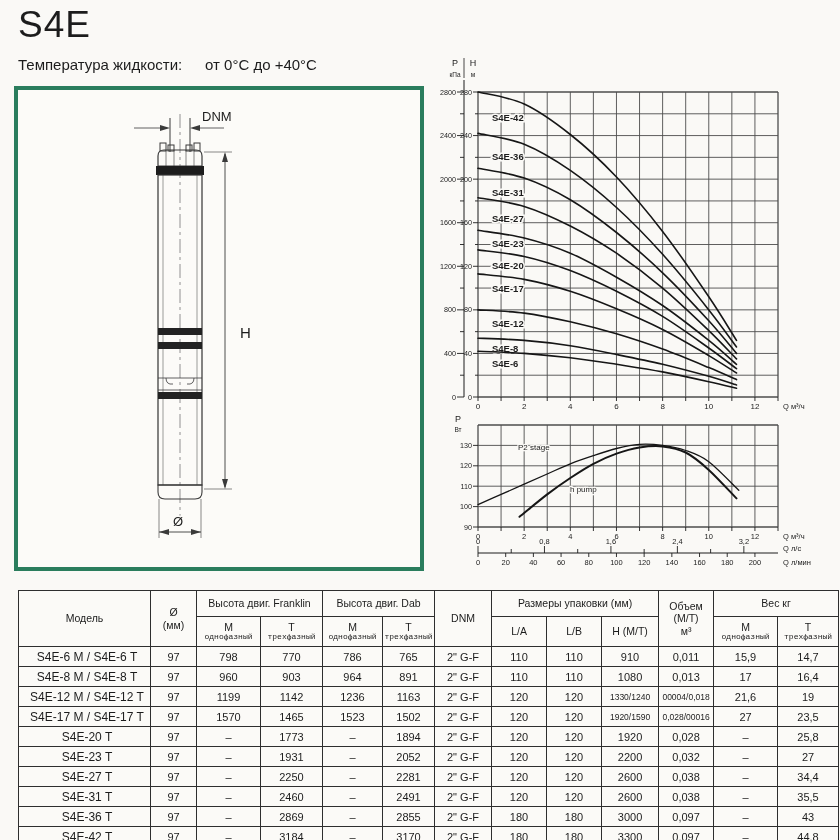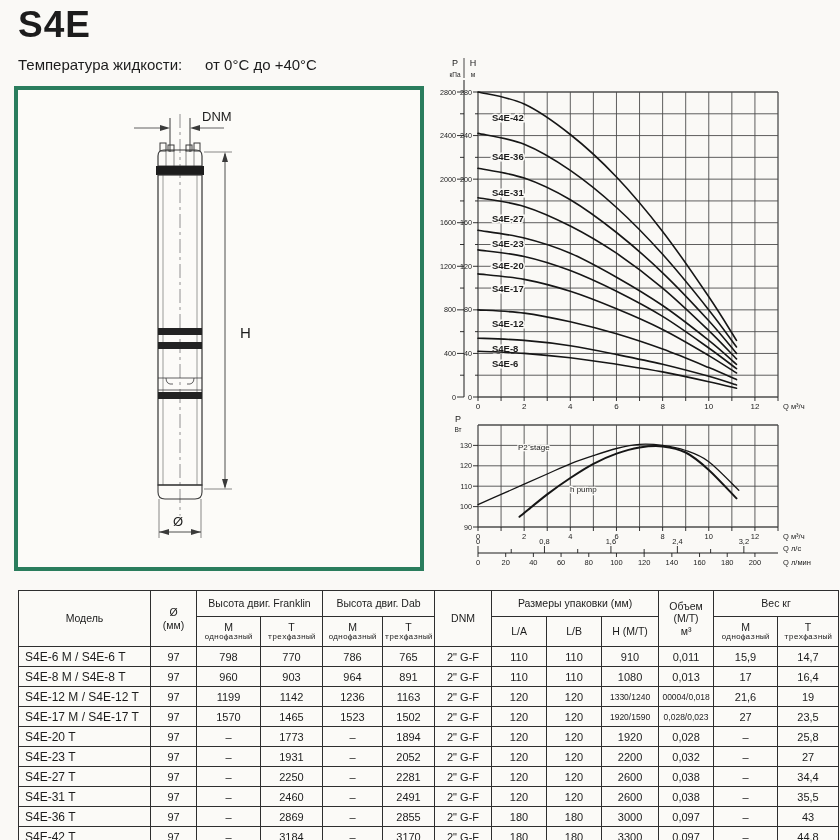--- a/index.html
+++ b/index.html
@@ -3,21 +3,21 @@
 <meta charset="utf-8">
 <style>
   html,body{margin:0;padding:0;}
   body{
     width:840px;height:840px;position:relative;
     background:#faf9f6;color:#1c1c1c;
     font-family:"Liberation Sans", sans-serif;
     overflow:hidden;
   }
   .abs{position:absolute;}
-  #page-title{left:18px;top:4px;font-size:37px;font-weight:bold;letter-spacing:1px;}
+  #page-title{left:18px;top:4px;font-size:37px;font-weight:normal;letter-spacing:1px;}
   #temp-label{left:18px;top:56px;font-size:15px;text-align:center;}
   #temp-value{left:205px;top:56px;font-size:15px;}
   #drawing-box{
     left:14px;top:86px;width:402px;height:477px;
     border:4px solid #2a7d5d;background:#fcfbf8;
   }
   #pump-svg{position:absolute;left:0;top:0;}
   #chart1{left:440px;top:50px;}
   #chart2{left:440px;top:413px;}
   #spec-table{
@@ -27,21 +27,21 @@
   }
   #spec-table th,#spec-table td{
     border:1px solid #2e2e2e;text-align:center;padding:0 1px;
     overflow:hidden;white-space:nowrap;vertical-align:middle;
   }
   #spec-table thead th{font-weight:normal;font-size:10.5px;line-height:1.15;}
   #spec-table thead tr.h1 th{height:25px;}
   #spec-table thead tr.h2 th{height:29px;}
   #spec-table .sub{font-size:8px;line-height:1.05;font-family:Liberation Mono, monospace;}
   #spec-table td{height:19px;font-size:11px;}
-  #spec-table td.model{text-align:left;padding-left:6px;font-size:12px;}
+  #spec-table td.model{text-align:center;padding-left:6px;font-size:12px;}
   #spec-table td.tight{font-size:8.5px;}
   svg text{fill:#1c1c1c;}
 </style>
 </head>
 <body>
 
 <div class="abs" id="page-title">S4E</div>
 <div class="abs" id="temp-label">Температура жидкости:</div>
 <div class="abs" id="temp-value">от 0°C до +40°C</div>
 
@@ -446,21 +446,21 @@
         <td class="model">S4E-17 M / S4E-17 T</td>
         <td>97</td>
         <td>1570</td>
         <td>1465</td>
         <td>1523</td>
         <td>1502</td>
         <td>2" G-F</td>
         <td>120</td>
         <td>120</td>
         <td class="tight">1920/1590</td>
-        <td class="tight">0,028/0,023</td>
+        <td class="tight">0,028/00016</td>
         <td>27</td>
         <td>23,5</td>
       </tr>
       <tr>
         <td class="model">S4E-20 T</td>
         <td>97</td>
         <td>–</td>
         <td>1773</td>
         <td>–</td>
         <td>1894</td>

